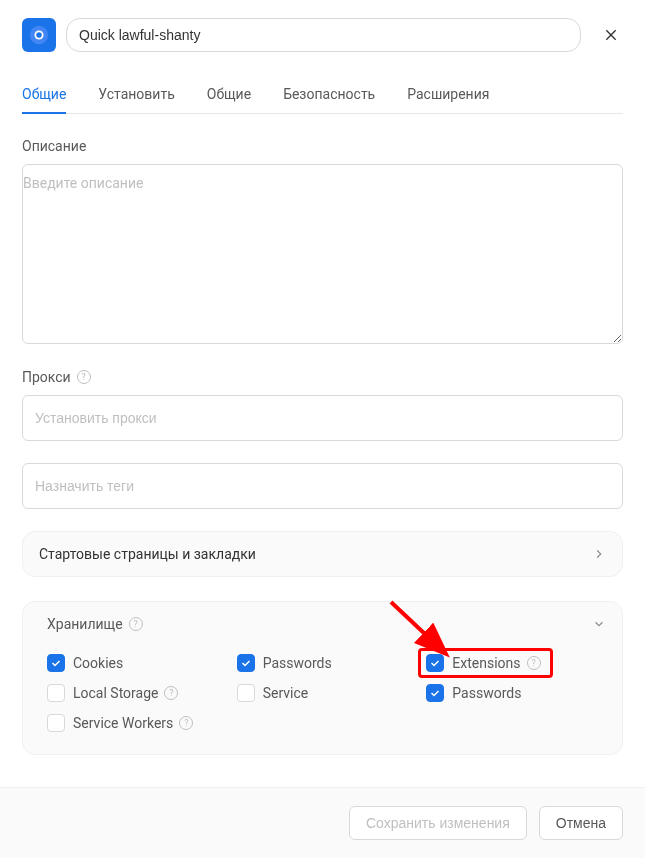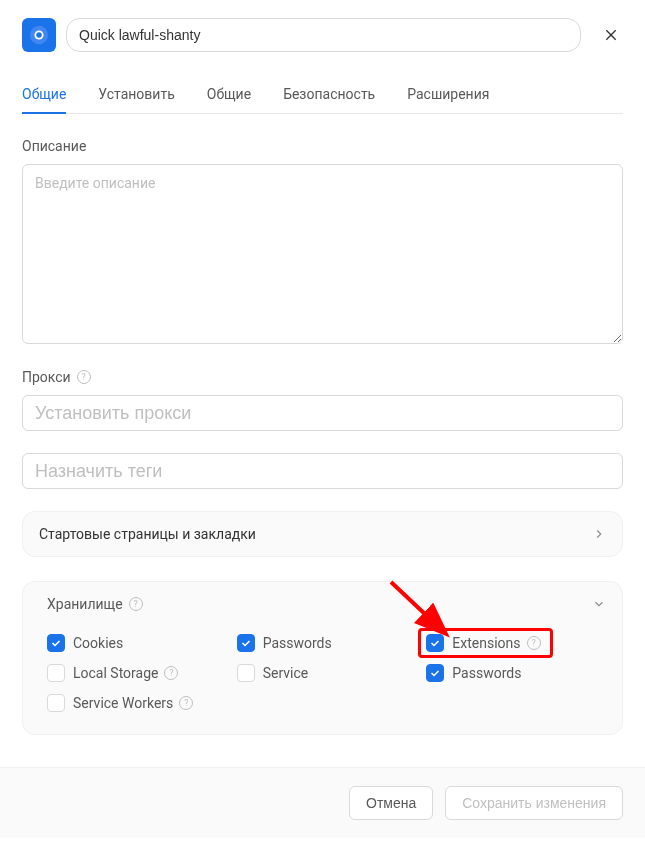--- a/index.html
+++ b/index.html
@@ -84,35 +84,35 @@
       align-items: center;
       justify-content: center;
       font-size: 9px;
       color: #bfbfbf;
     }
     .description-input {
       width: 100%;
       height: 180px;
       border: 1px solid #d9d9d9;
       border-radius: 6px;
-      padding: 10px 12px;
+      padding: 10px 0;
       font-family: inherit;
       font-size: 14px;
       resize: vertical;
       outline: none;
     }
     .description-input::placeholder,
     .text-input::placeholder { color: #bfbfbf; }
     .text-input {
       width: 100%;
-      height: 36px;
+      height: 46px;
       border: 1px solid #d9d9d9;
       border-radius: 6px;
       padding: 1px 12px;
-      font-size: 18px;
+      font-size: 14px;
       outline: none;
     }
     .collapsible {
       background: #fafafa;
       border: 1px solid #f0f0f0;
       border-radius: 13px;
       margin-bottom: 24px;
     }
     .collapsible-header {
       display: flex;
@@ -338,15 +338,15 @@
           <polygon points="0 0, 9 3.5, 0 7" fill="#ff0000"></polygon>
         </marker>
       </defs>
       <line x1="5" y1="5" x2="58" y2="55" stroke="#ff0000" stroke-width="4" marker-end="url(#arrowhead)"></line>
     </svg>
   </div>
 
 </div>
 
 <div class="footer">
+  <button class="btn disabled">Сохранить изменения</button>
   <button class="btn">Отмена</button>
-  <button class="btn disabled">Сохранить изменения</button>
 </div>
 
 </body></html>

